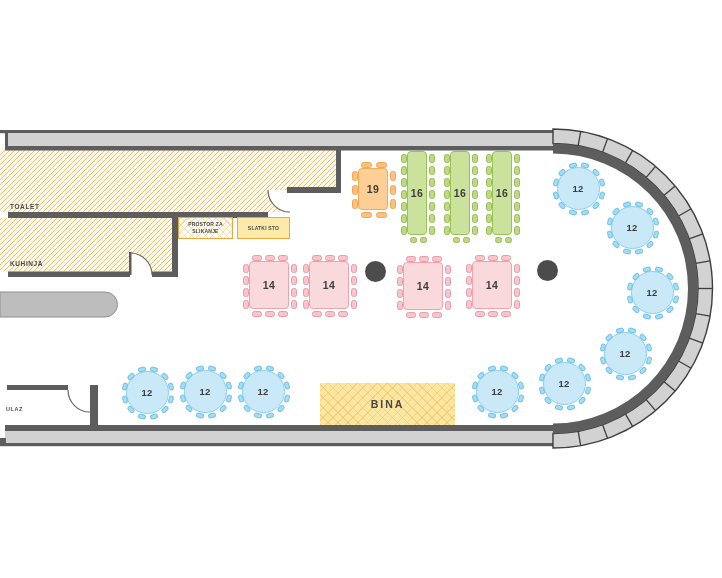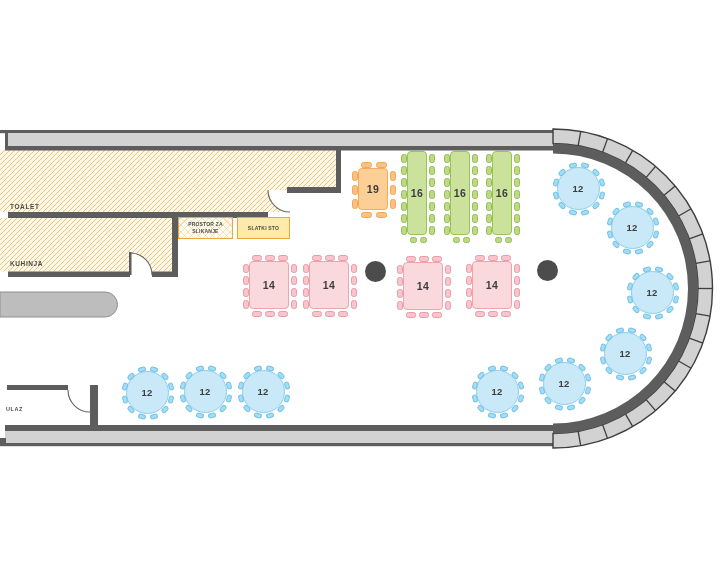--- a/index.html
+++ b/index.html
@@ -387,13 +387,14 @@
 
   <div class="area-box photo-box" style="left:178px;top:216.5px;width:55px;height:22px">
     <div>
       <span style="display:block">PROSTOR ZA</span>
       <span style="display:block">SLIKANJE</span>
     </div>
   </div>
 
   <div class="area-box sweet-box" style="left:237px;top:216.5px;width:53px;height:22px">SLATKI STO</div>
 
+  <div class="stage-box" style="left:320px;top:383px;width:135px;height:42px">BINA</div>
 </div>
 
 </body></html>

